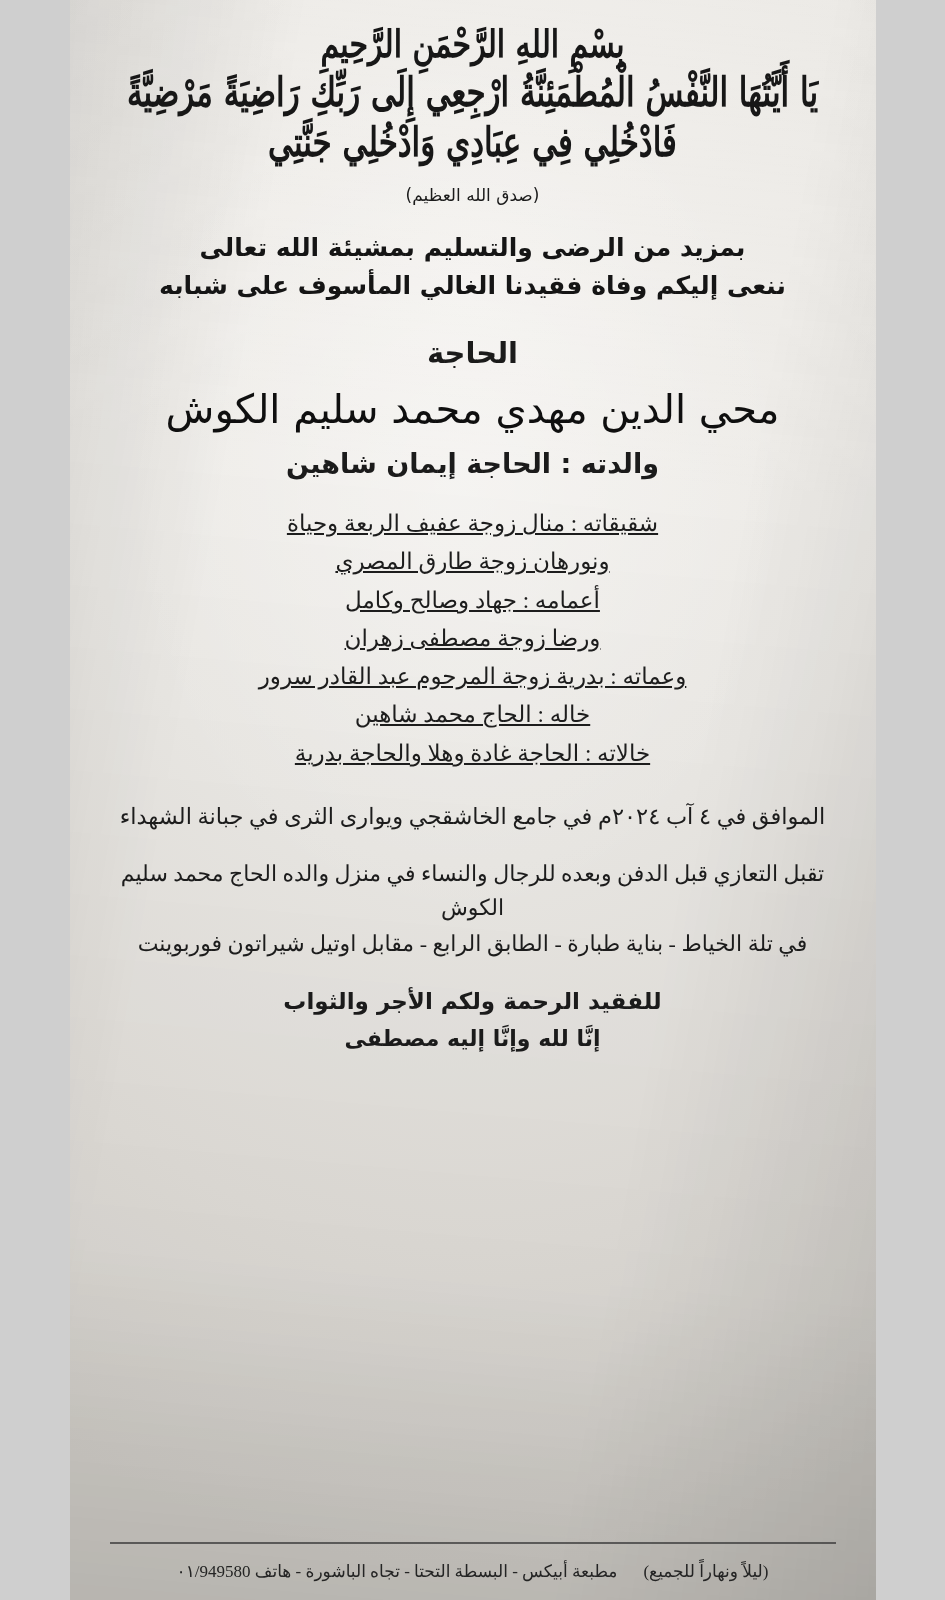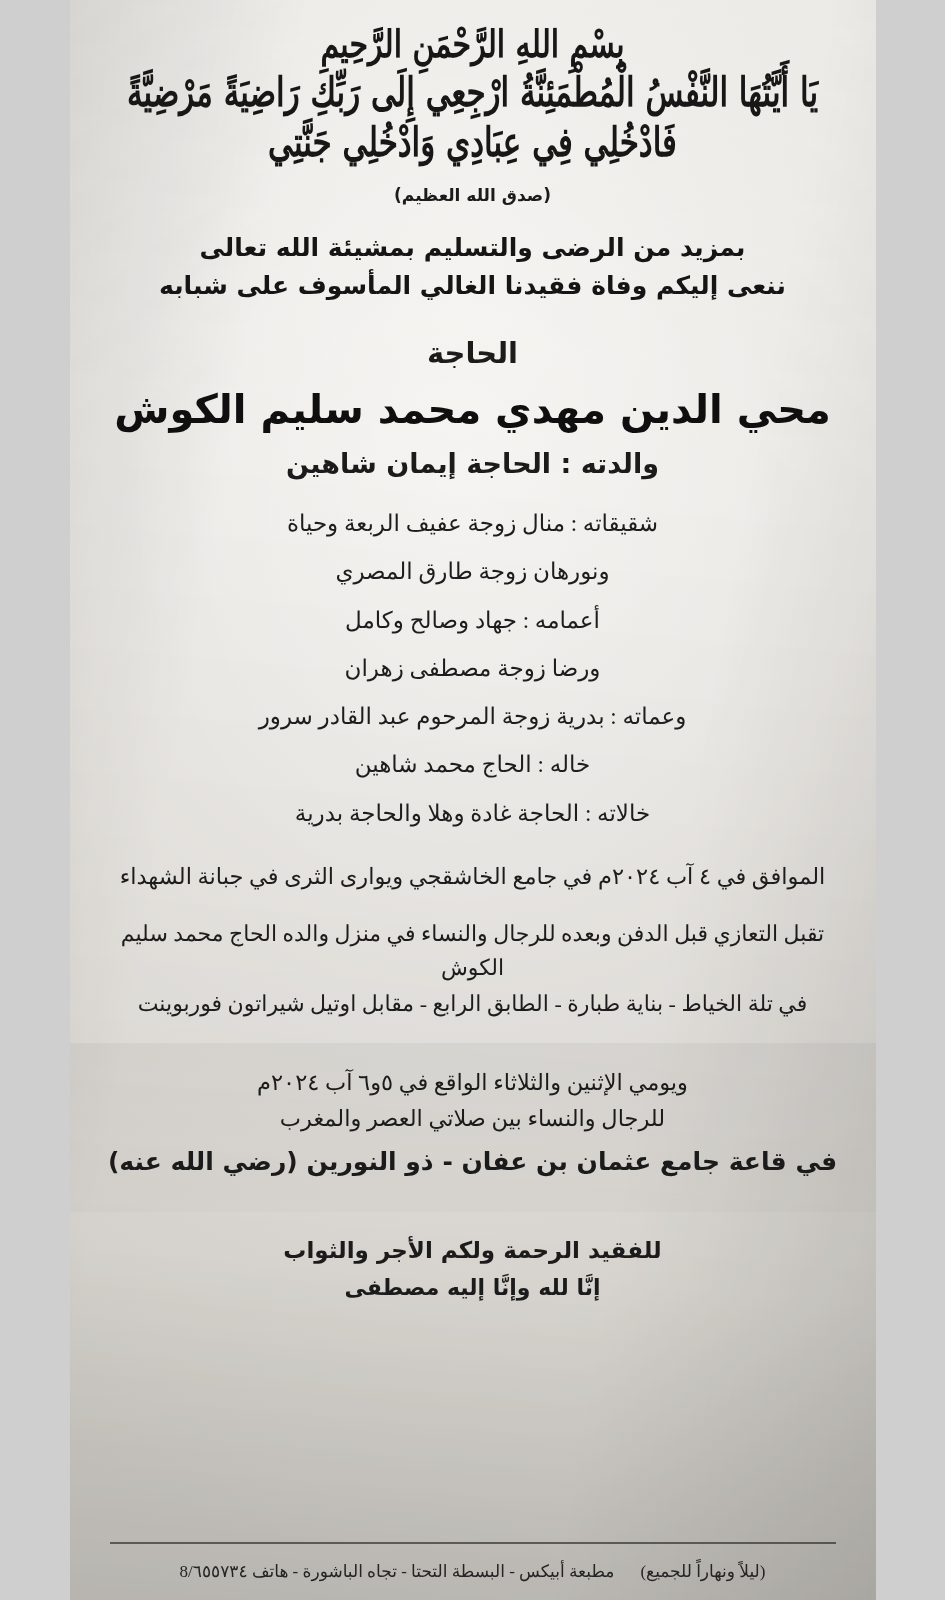--- a/index.html
+++ b/index.html
@@ -71,21 +71,21 @@
     transform: scaleY(1.3);
     margin: 16px 0 18px 0;
     letter-spacing: -0.5px;
     font-family: "DejaVu Serif", serif;
   }
   .calligraphy .ayah.second {
     margin-bottom: 26px;
   }
   .sadaqa {
     font-size: 17px;
-    font-weight: 700;
+    font-weight: 400;
     margin: 18px 0 24px 0;
     font-family: "DejaVu Sans", sans-serif;
   }
 
   
   .announce {
     font-family: "DejaVu Sans", sans-serif;
     font-weight: 700;
     font-size: 25px;
     line-height: 1.55;
@@ -93,42 +93,42 @@
     color: #151515;
   }
   .marhoom {
     font-family: "DejaVu Sans", sans-serif;
     font-weight: 700;
     font-size: 29px;
     margin: 18px 0 16px 0;
   }
   .deceased-name {
     font-family: "DejaVu Sans", sans-serif;
-    font-weight: 700;
+    font-weight: 400;
     font-size: 40px;
     letter-spacing: 0px;
     margin: 10px 0 16px 0;
     color: #0f0f0f;
   }
   .mother {
     font-family: "DejaVu Sans", sans-serif;
     font-weight: 700;
     font-size: 27px;
     margin: 4px 0 26px 0;
   }
 
   
   .relatives {
     font-family: "Liberation Serif", serif;
     font-size: 23px;
     line-height: 1.62;
     margin: 0 0 28px 0;
     color: #1d1d1d;
   }
-  .relatives div { margin: 11px 0; }
+  .relatives div { margin: 1px 0; text-decoration: underline; }
 
   
   .para {
     font-family: "Liberation Serif", serif;
     font-size: 22.5px;
     line-height: 1.55;
     margin: 0 0 22px 0;
     color: #1c1c1c;
   }
   .para.wide { font-size: 22px; }
@@ -235,34 +235,27 @@
 
     <div class="para">
       <div>الموافق في ٤ آب ٢٠٢٤م في جامع الخاشقجي ويوارى الثرى في جبانة الشهداء</div>
     </div>
 
     <div class="para wide">
       <div>تقبل التعازي قبل الدفن وبعده للرجال والنساء في منزل والده الحاج محمد سليم الكوش</div>
       <div>في تلة الخياط - بناية طبارة - الطابق الرابع - مقابل اوتيل شيراتون فوربوينت</div>
     </div>
 
-    <div class="condolence-band">
-      <div class="days">
-        <div>ويومي الإثنين والثلاثاء الواقع في ٥و٦ آب ٢٠٢٤م</div>
-        <div>للرجال والنساء بين صلاتي العصر والمغرب</div>
-      </div>
-      <div class="hall">في قاعة جامع عثمان بن عفان - ذو النورين (رضي الله عنه)</div>
-    </div>
 
     <div class="closing">
       <div>للفقيد الرحمة ولكم الأجر والثواب</div>
       <div class="small">إنَّا لله وإنَّا إليه مصطفى</div>
     </div>
 
 
   </div>
 
   <div class="footer-rule"></div>
   <div class="footer">
     <span class="hours">(ليلاً ونهاراً للجميع)</span>
-    <span class="press">مطبعة أبيكس - البسطة التحتا - تجاه الباشورة - هاتف 8/٦٥٥٧٣٤</span>
+    <span class="press">مطبعة أبيكس - البسطة التحتا - تجاه الباشورة - هاتف ٠١/949580</span>
   </div>
 </div>
 
 </body></html>

